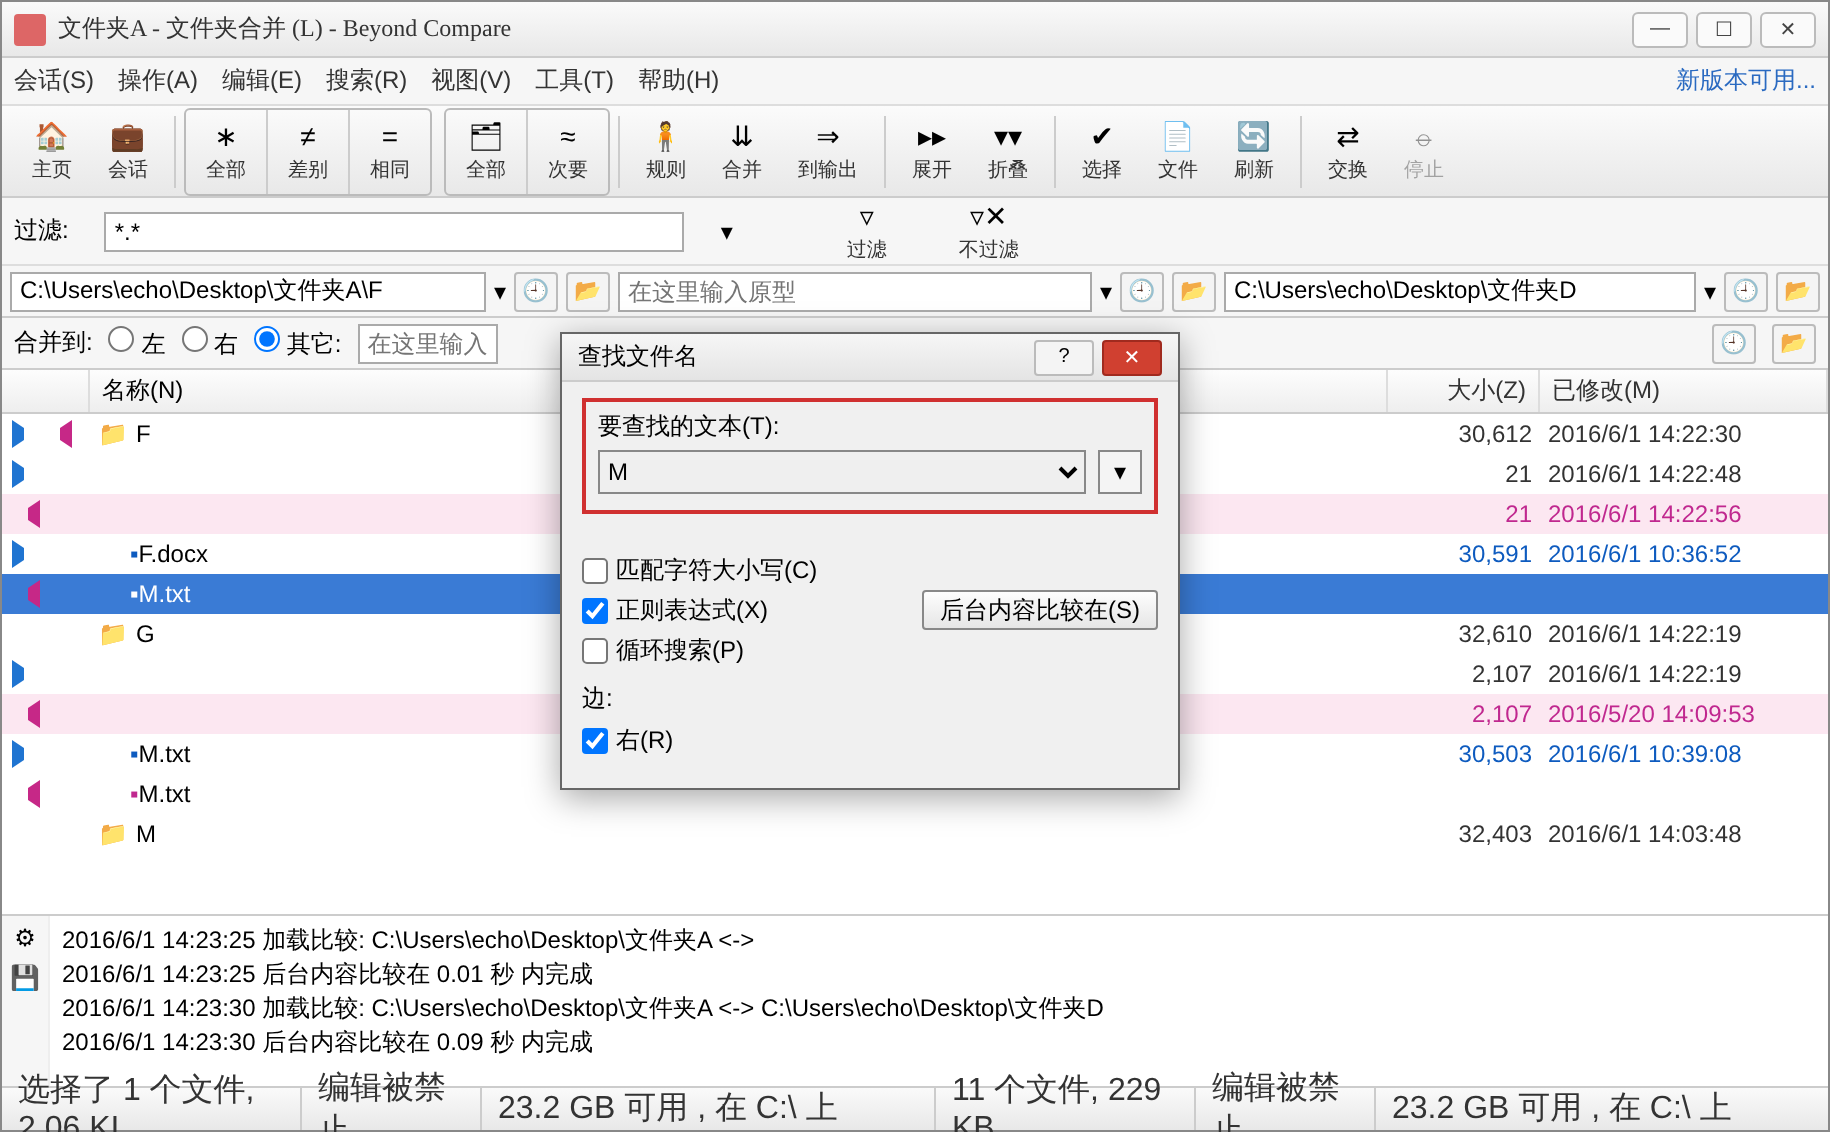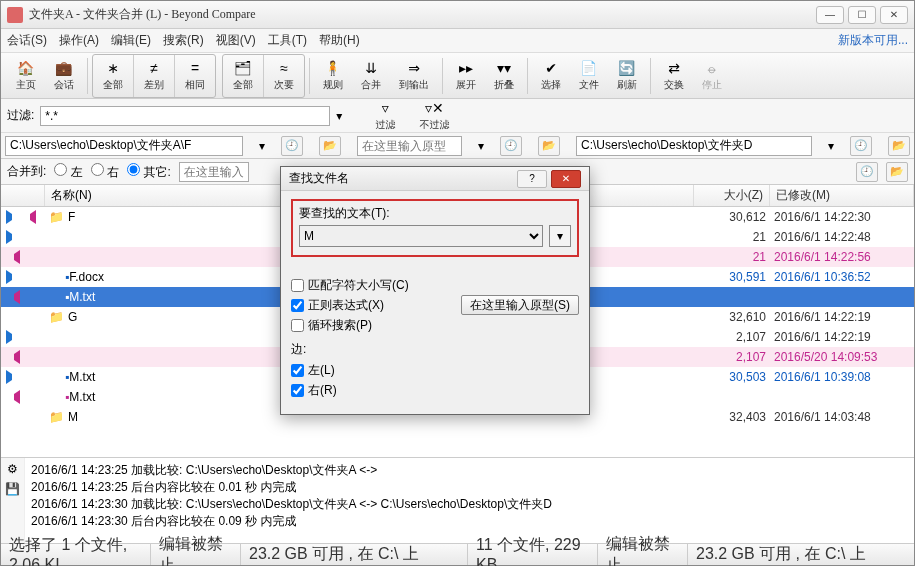--- a/index.html
+++ b/index.html
@@ -14,23 +14,23 @@
 .menubar span { color: #333; }
 .menubar .right { margin-left: auto; color: #2a6ac1; }
 .toolbar { background: linear-gradient(#fbfbfb,#e8e8e8); border-bottom: 1px solid #ccc; height: 46px; display: flex; align-items: center; padding: 0 6px; gap: 0; }
 .tbtn { display: flex; flex-direction: column; align-items: center; justify-content: center; padding: 2px 8px; height: 42px; border: 1px solid transparent; border-radius: 3px; }
 .tbtn .ticn { width: 18px; height: 18px; display: flex; align-items: center; justify-content: center; font-size: 14px; }
 .tbtn .tlab { font-size: 10px; color: #333; margin-top: 1px; }
 .tsep { width: 1px; height: 36px; background: #ccc; margin: 0 4px; }
 .tgroup { display: flex; border: 1px solid #bbb; border-radius: 3px; overflow: hidden; }
 .tgroup .tbtn { border: none; border-right: 1px solid #ccc; border-radius: 0; padding: 2px 10px; }
 .tgroup .tbtn:last-child { border-right: none; }
-.filterrow { background: #f6f6f6; border-bottom: 1px solid #ddd; height: 34px; display: flex; align-items: center; padding: 0 6px; gap: 6px; }
+.filterrow { background: #f6f6f6; border-bottom: 1px solid #ddd; height: 34px; display: flex; align-items: center; padding: 0 6px; gap: 18px; }
 .filterrow input { flex: 0 0 290px; height: 20px; border: 1px solid #aaa; padding: 0 4px; font-size: 12px; }
-.pathrow { background: #f6f6f6; border-bottom: 1px solid #ccc; height: 26px; display: flex; align-items: center; padding: 0 4px; gap: 16px; }
+.pathrow { background: #f6f6f6; border-bottom: 1px solid #ccc; height: 26px; display: flex; align-items: center; padding: 0 4px; gap: 4px; }
 .pathbox { border: 1px solid #aaa; height: 20px; padding: 0 4px; background: #fff; display: flex; align-items: center; }
 .pathbox input { border: none; outline: none; height: 18px; font-size: 12px; width: 100%; background: transparent; }
 .smbtn { width: 22px; height: 20px; border: 1px solid #bbb; background: #f4f4f4; display: flex; align-items: center; justify-content: center; font-size: 11px; border-radius: 2px; }
 .mergerow { background: #f6f6f6; border-bottom: 1px solid #ccc; height: 26px; display: flex; align-items: center; padding: 0 6px; gap: 8px; }
 .mergerow input[type=text] { border: 1px solid #aaa; height: 20px; padding: 0 4px; font-size: 12px; }
 .gridwrap { flex: 1; display: flex; flex-direction: column; overflow: hidden; }
 .gridhead { display: flex; background: linear-gradient(#fdfdfd,#eee); border-bottom: 1px solid #ccc; height: 22px; }
 .gh-cell { border-right: 1px solid #ddd; padding: 2px 6px; display: flex; align-items: center; }
 .gridbody { flex: 1; overflow: auto; background: #fff; }
 .grow { display: flex; height: 20px; align-items: center; }
@@ -401,32 +401,28 @@
       </div>
     </div>
     <div class="chklist">
       <label>
           <input type="checkbox" style="">
           <span>匹配字符大小写(C)</span>
         </label>
       <label>
           <input type="checkbox" checked="" style="">
           <span>正则表达式(X)</span>
-        <button class="regex-sample" style="height:20px;border:1px solid #888;background:linear-gradient(#fdfdfd,#e6e6e6);padding:0 8px;border-radius:2px;font-size:12px;">在这里输入原型(S)</button>
+        <button class="regex-sample" style="height:20px;border:1px solid #888;background:linear-gradient(#fdfdfd,#e6e6e6);padding:0 8px;border-radius:2px;font-size:12px;">后台内容比较在(S)</button>
       </label>
       <label>
           <input type="checkbox" style="">
           <span>循环搜索(P)</span>
         </label>
     </div>
     <div>边:</div>
     <div class="chklist">
       <label>
           <input type="checkbox" checked="" style="">
-          <span>左(L)</span>
-        </label>
-      <label>
-          <input type="checkbox" checked="" style="">
           <span>右(R)</span>
         </label>
     </div>
   </div>
 </div>
 
 </body></html>

